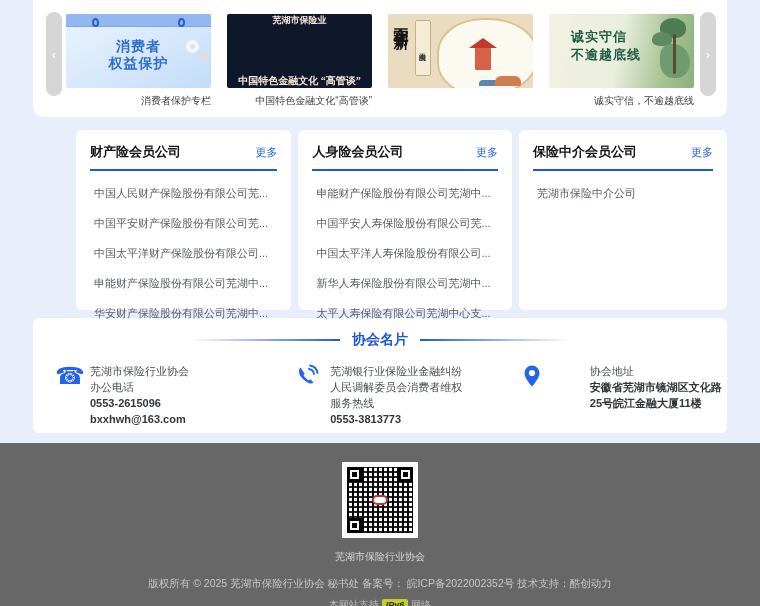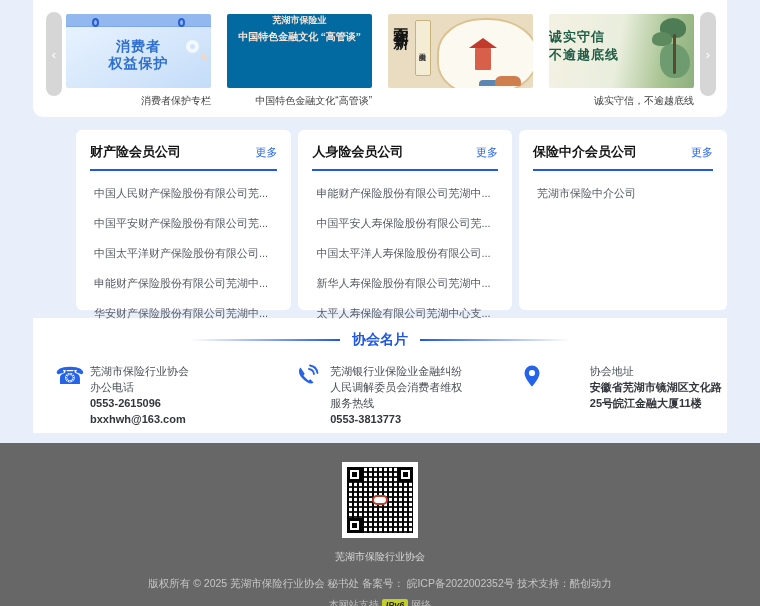--- a/index.html
+++ b/index.html
@@ -79,22 +79,22 @@
     width:13px; height:13px; border:4px solid #f4f8ff; border-radius:50%;
   }
   .mag::after {
     content:""; position:absolute; left:10px; top:11px;
     width:8px; height:4px; background:#f0d9c4; border-radius:2px;
     transform:rotate(45deg);
   }
 
   
   .banner-red {
-    background:#0369a1;
-    display:flex; flex-direction:column; align-items:center; justify-content:flex-start;
+    background:#0f172a;
+    display:flex; flex-direction:column; align-items:center; justify-content:space-between;
     color:#f6e4d8; font-family:"Liberation Serif","DejaVu Serif",serif;
     gap:3px;
   }
   .banner-red .r1 { font-size:9px; font-weight:bold; }
   .banner-red .r2 { font-size:10px; font-weight:bold; }
 
   
   .banner-scroll { background:#e9dcc0; }
   .banner-scroll .callig {
     position:absolute; left:5px; top:1px;
@@ -132,21 +132,21 @@
     position:absolute; right:16px; bottom:8px;
     width:26px; height:10px; background:#cf7f4f; border-radius:6px 6px 2px 2px;
     box-shadow:-18px 2px 0 -2px #5d86b0;
   }
 
   
   .banner-landscape {
     background:linear-gradient(100deg,#f4f1e3 0%,#e9eedd 48%,#a9c493 78%,#8db07e 100%);
   }
   .banner-landscape .txt {
-    position:absolute; left:0; top:14px;
+    position:absolute; left:22px; top:14px;
     color:#1f5c46; font-weight:800; font-size:13px; line-height:1.35;
     letter-spacing:1px;
   }
   .tree {
     position:absolute; background:#4e7c54; border-radius:50% 50% 40% 40%;
   }
   .tree1 { right:8px; top:4px; width:26px; height:20px; }
   .tree2 { right:22px; top:18px; width:20px; height:14px; background:#5d8a5f; }
   .tree3 { right:4px; top:30px; width:30px; height:34px; background:#6f9b70; border-radius:40% 60% 50% 50%; }
   .trunk { position:absolute; right:18px; top:20px; width:3px; height:40px; background:#5a4a33; border-radius:2px; }
@@ -180,21 +180,21 @@
     padding:8px 0 7px 4px;
     white-space:nowrap; overflow:hidden;
     cursor:pointer;
   }
 
   
   .biz-card {
     margin:8px 33px 0;
     height:115px;
     background:#fff;
-    border-radius:0;
+    border-radius:6px;
     padding-top:13px;
   }
   .biz-title-row {
     display:flex; align-items:center; justify-content:center;
   }
   .biz-line { width:150px; height:2px; }
   .biz-line.l { background:linear-gradient(to right,rgba(32,87,229,0),#2057e5); }
   .biz-line.r { background:linear-gradient(to left,rgba(32,87,229,0),#2057e5); }
   .biz-title { font-size:14px; font-weight:bold; color:#2057e5; margin:0 12px; }
   .contacts {

